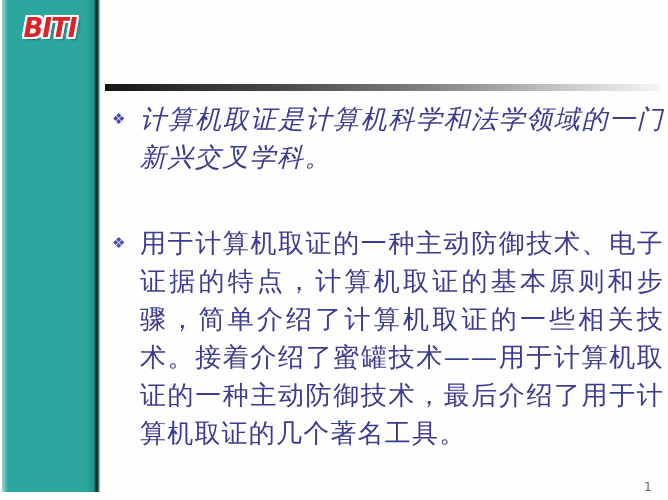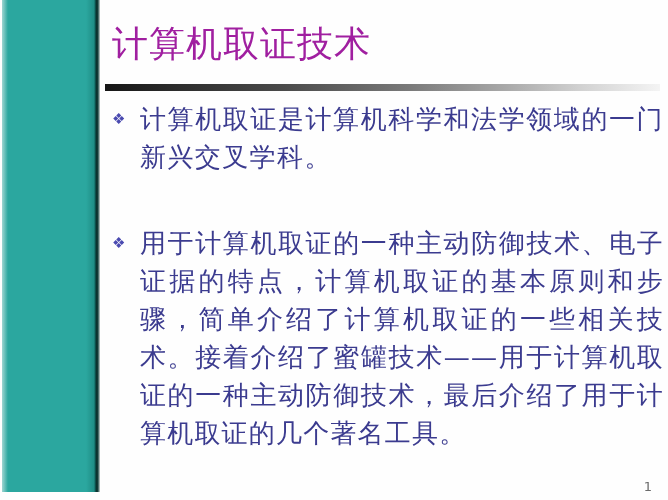--- a/index.html
+++ b/index.html
@@ -131,20 +131,21 @@
     font-size: 26px;
     line-height: 38px;
     color: #3b3b8f;
     text-align: justify;
     text-justify: inter-character;
     letter-spacing: 0.5px;
     word-break: break-all;
   }
   .bullet-row.first .bullet-text {
     letter-spacing: 1.4px;
+    font-style: italic;
   }
   .bullet-row.second .bullet-text {
     letter-spacing: 1.2px;
   }
 
   
   #page-number {
     position: absolute;
     right: 16px;
     bottom: 6px;
@@ -154,22 +155,24 @@
   }
 </style>
 </head>
 <body>
 
 <div id="slide">
 
   <div id="sidebar-band"></div>
   <div id="sidebar-edge"></div>
 
+  <div id="logo">
+    <span id="logo-text">BITI</span>
+  </div>
 
-  <div id="title">计算机取证技术</div>
 
   <div id="title-rule"></div>
 
   <div id="body">
 
     <div class="bullet-row first">
       <span class="bullet-marker">❖</span>
       <span class="bullet-text">计算机取证是计算机科学和法学领域的一门新兴交叉学科。</span>
     </div>
 

